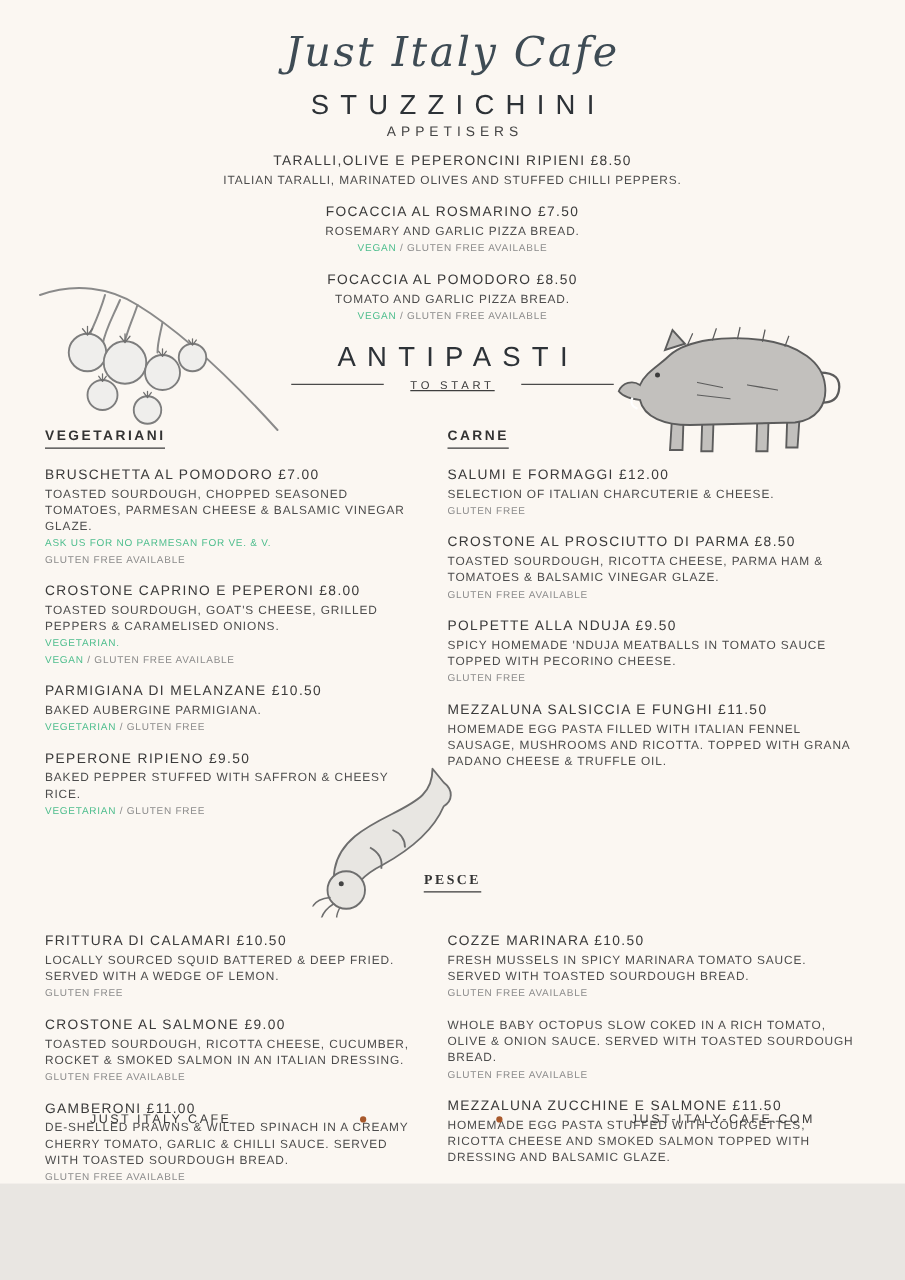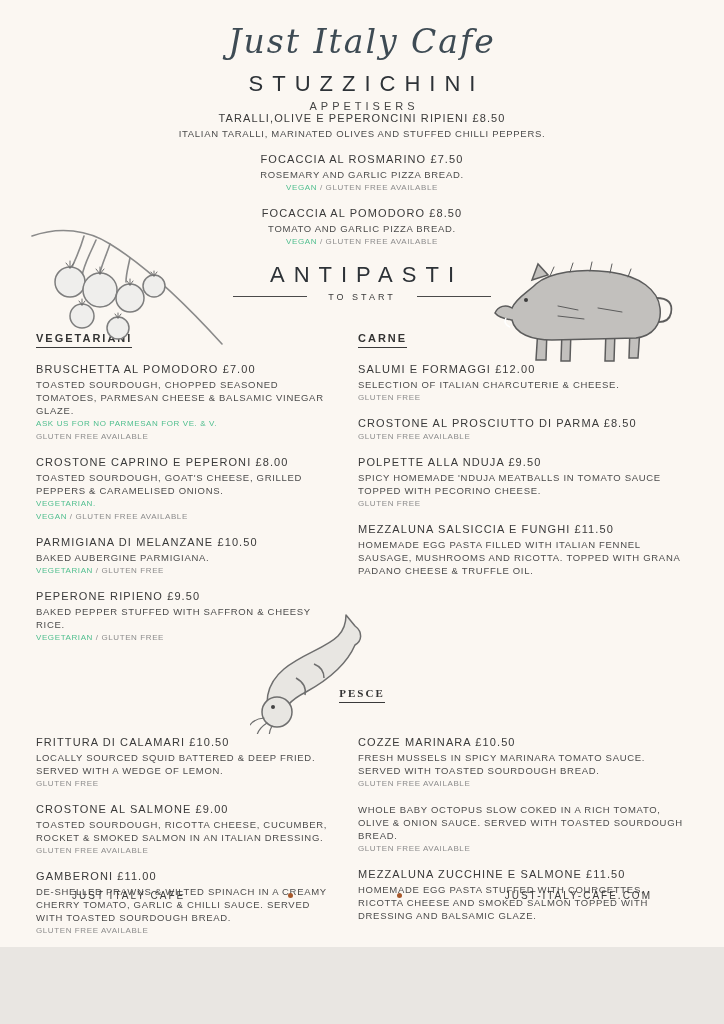--- a/index.html
+++ b/index.html
@@ -15,28 +15,28 @@
     font-size: 33px; color: #3E4B54; letter-spacing: 2px;
   }
   .sec-title {
     text-align: center; font-weight: 400; font-size: 22px;
     letter-spacing: 9px; text-indent: 9px; color: #2D3237; margin-top: 10px;
   }
   .sec-sub {
     text-align: center; font-size: 11px; letter-spacing: 4px;
     text-indent: 4px; color: #454545; margin-top: 3px;
   }
-  .center-items { width: 500px; margin: 0 auto 0; text-align: center; }
+  .center-items { width: 500px; margin: 11px auto 0; text-align: center; }
   .item { margin-bottom: 13px; }
   .item-title { font-size: 11px; letter-spacing: 1.1px; color: #3A3A3A; margin-bottom: 3px; }
   .item-desc  { font-size: 9.5px; letter-spacing: 0.7px; line-height: 1.38; color: #4C4C4C; }
   .item-note  { font-size: 8px; letter-spacing: 0.6px; line-height: 1.35; margin-top: 2px; color: #8C8C8C; }
   .item-note .g { color: #4FBE8E; }
   .item-note .m { color: #8C8C8C; }
-  .divider { display: flex; align-items: center; justify-content: center; gap: 21px; margin-top: 4px; }
+  .divider { display: flex; align-items: center; justify-content: center; gap: 21px; margin-top: 4px; text-decoration: underline; }
   .divider .line { width: 74px; height: 1px; background: #4a4a4a; }
   .divider .txt { font-size: 9px; letter-spacing: 3px; color: #3a3a3a; }
   .cols { display: flex; padding: 0 36px; gap: 26px; }
   .cols.antipasti-cols { margin-top: 26px; }
   .cols.pesce-cols { margin-top: 18px; }
   .col-left { width: 296px; flex: none; }
   .col-right { flex: 1; }
   .col-head {
     display: inline-block; font-size: 11px; font-weight: bold;
     letter-spacing: 2px; color: #333;
@@ -179,20 +179,21 @@
       <div class="col-head">CARNE</div>
 
       <div class="item">
         <div class="item-title">SALUMI E FORMAGGI £12.00</div>
         <div class="item-desc">SELECTION OF ITALIAN CHARCUTERIE &amp; CHEESE.</div>
         <div class="item-note"><span class="m">GLUTEN FREE</span></div>
       </div>
 
       <div class="item">
         <div class="item-title">CROSTONE AL PROSCIUTTO DI PARMA £8.50</div>
+        <div class="item-desc">TOASTED SOURDOUGH, RICOTTA CHEESE, PARMA HAM &amp; TOMATOES &amp; BALSAMIC VINEGAR GLAZE.</div>
         <div class="item-note"><span class="m">GLUTEN FREE AVAILABLE</span></div>
       </div>
 
       <div class="item">
         <div class="item-title">POLPETTE ALLA NDUJA £9.50</div>
         <div class="item-desc">SPICY HOMEMADE 'NDUJA MEATBALLS IN TOMATO SAUCE TOPPED WITH PECORINO CHEESE.</div>
         <div class="item-note"><span class="m">GLUTEN FREE</span></div>
       </div>
 
       <div class="item">

